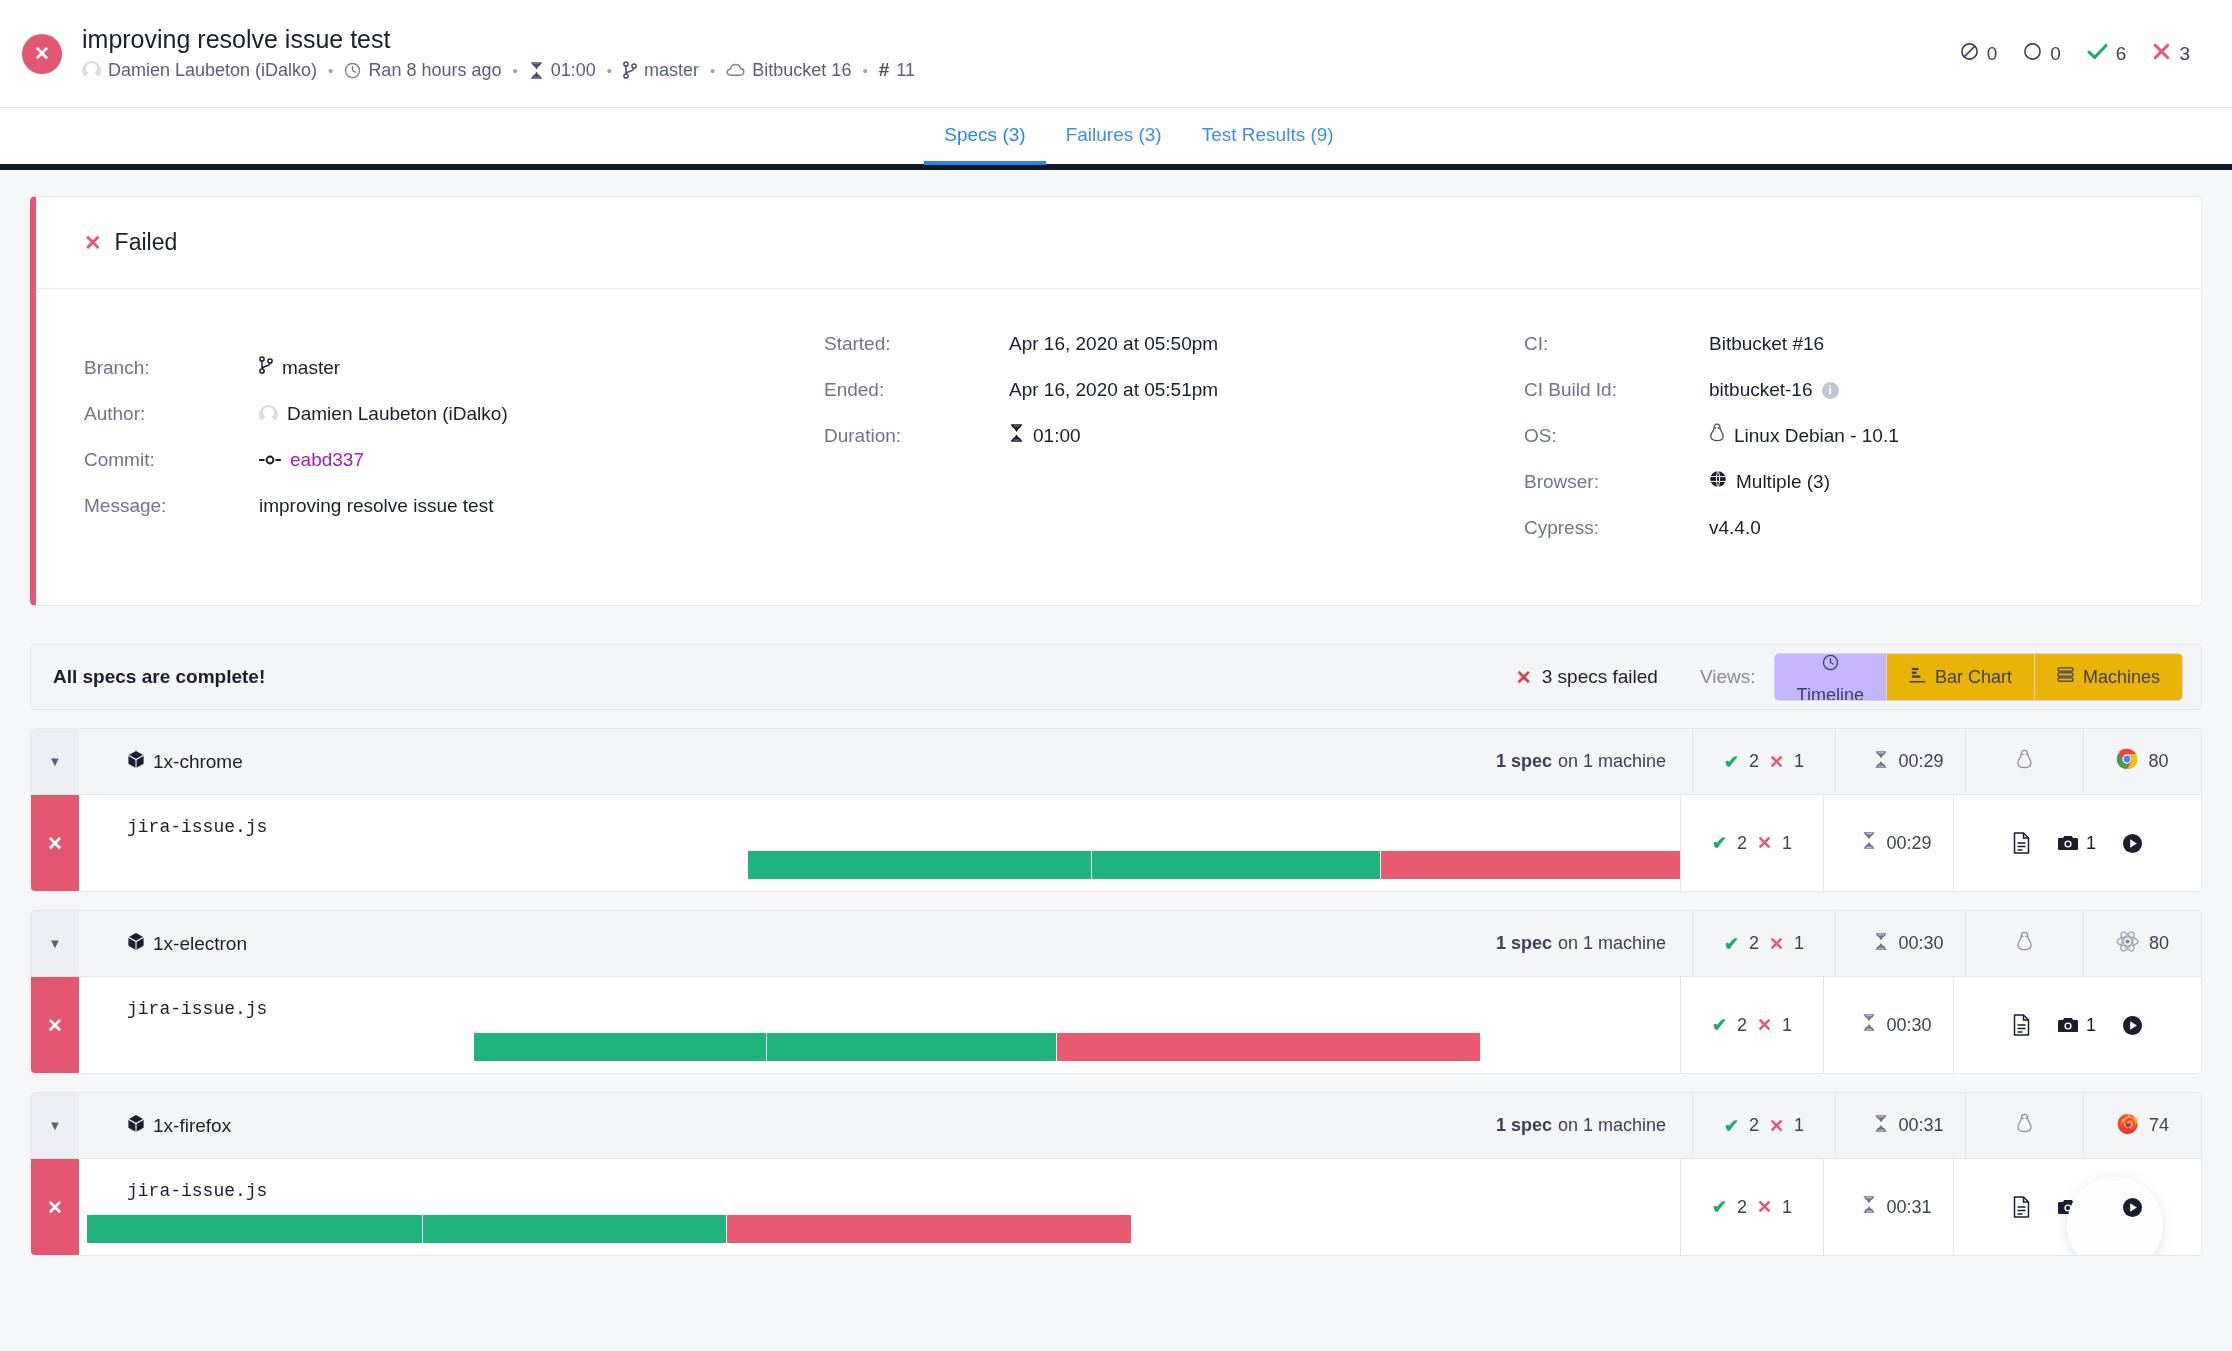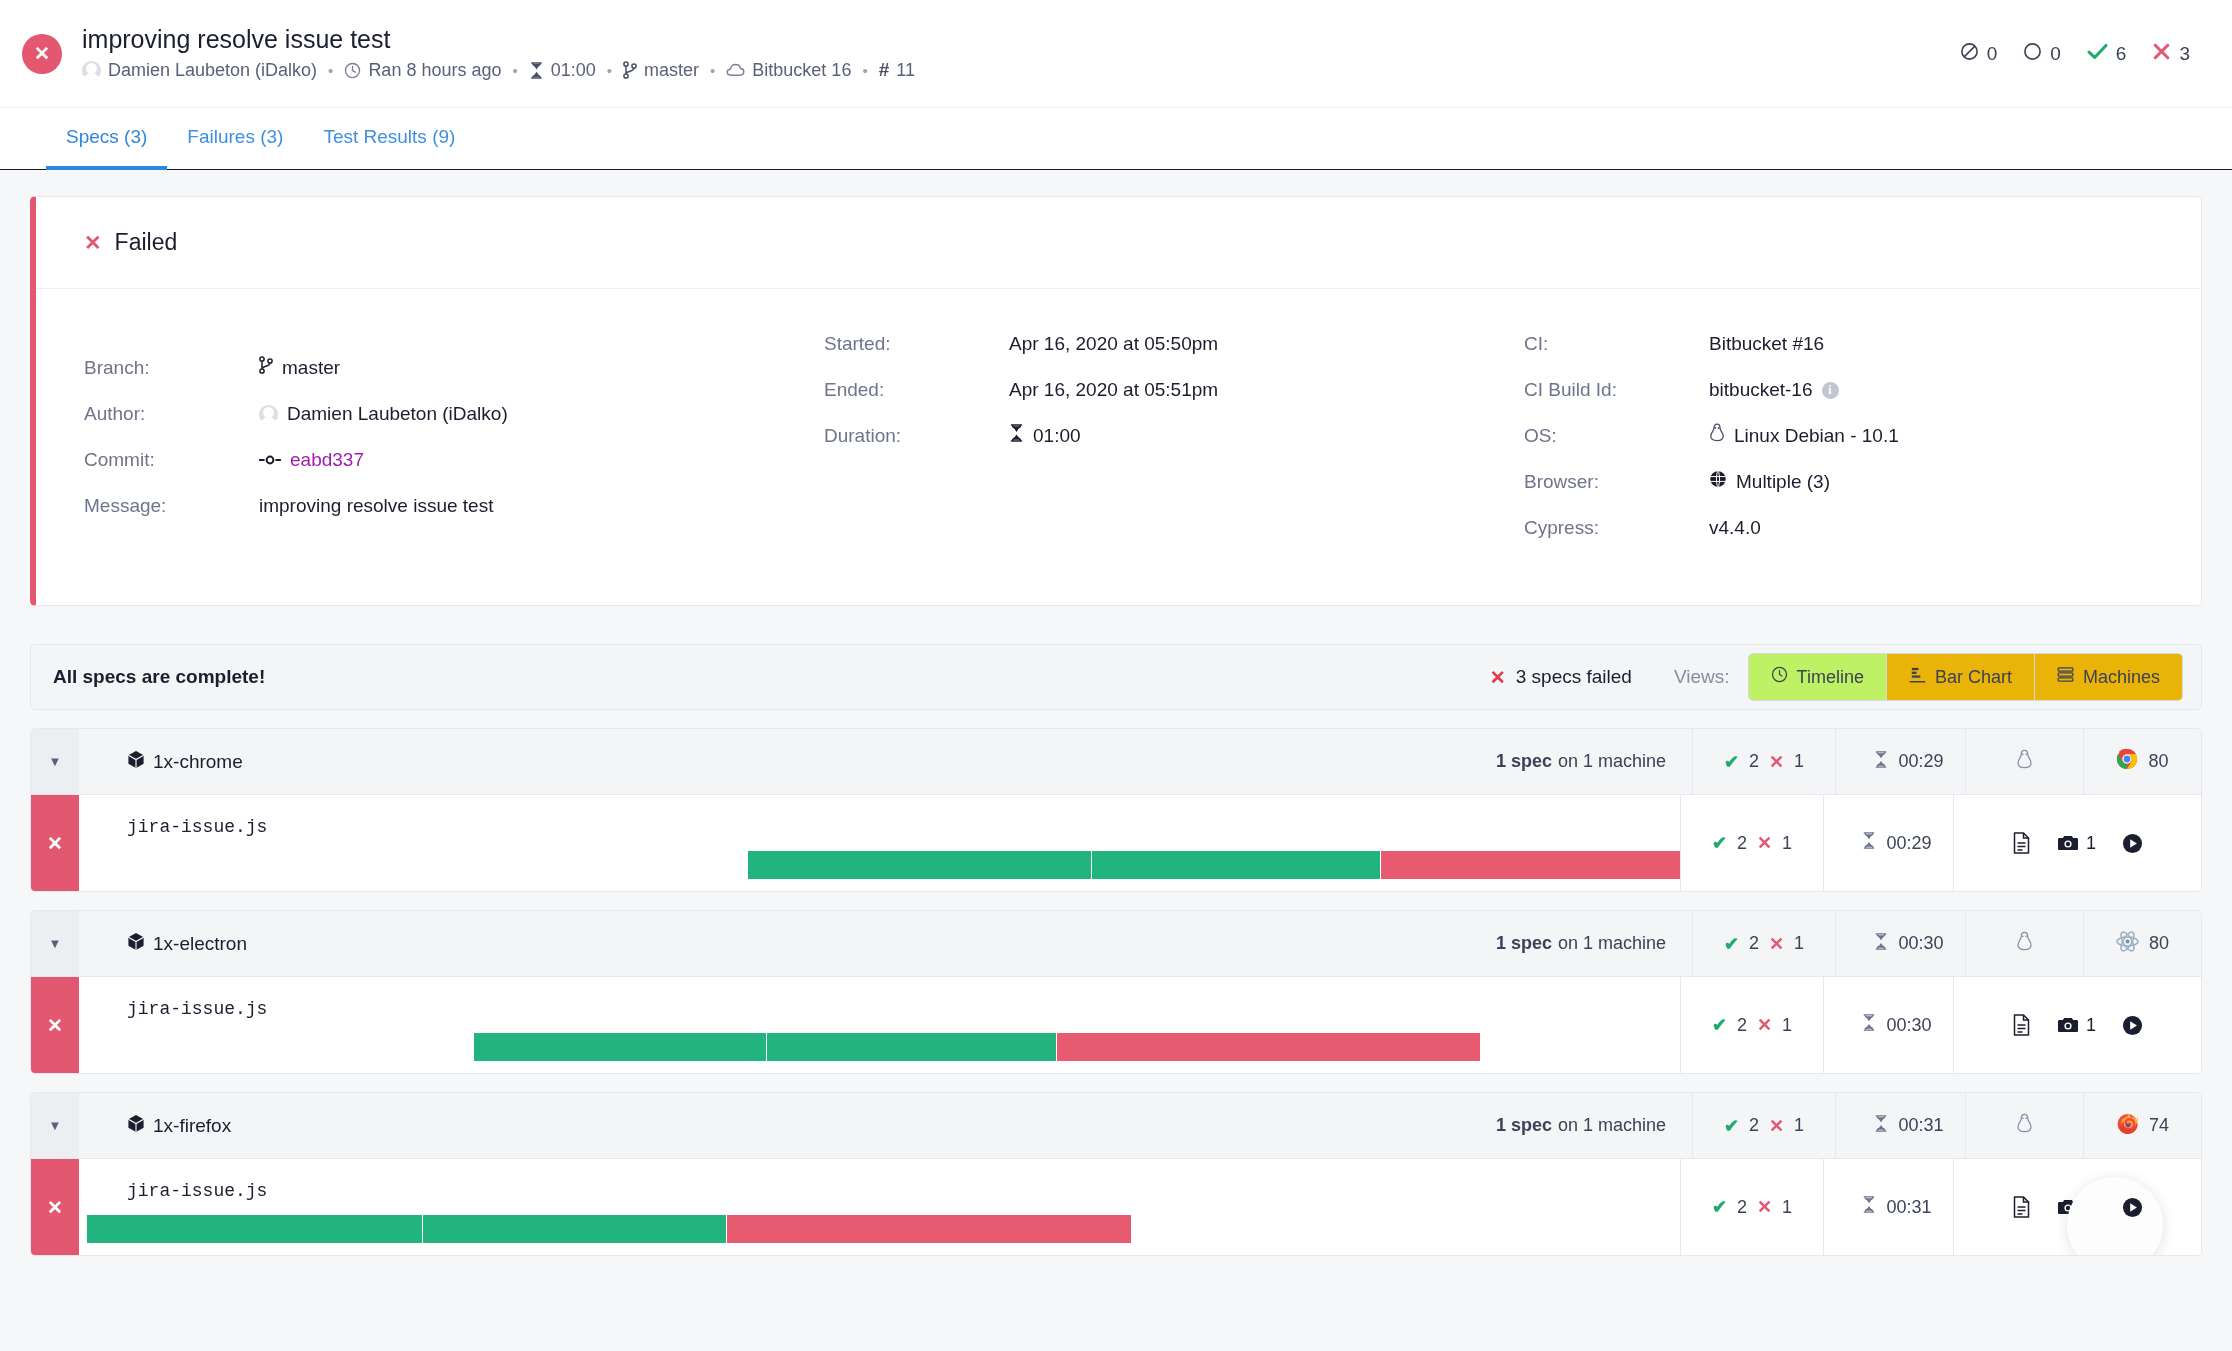--- a/index.html
+++ b/index.html
@@ -56,21 +56,21 @@
   .count-item { display: inline-flex; align-items: center; gap: 8px; }
   .count-item .cnum { color: #3c4257; }
   .ico-skip { color: #5a5f7a; }
   .ico-pending { color: #5a5f7a; }
   .ico-pass { color: #1fab6c; font-weight: bold; }
   .ico-fail { color: #e45770; font-weight: bold; }
 
   
   .tabs-bar {
     height: 62px; display: flex; align-items: stretch;
-    padding-left: 46px; border-bottom: 1px solid #0f172a; background: #fff;
+    padding-left: 46px; border-bottom: 6px solid #0f172a; background: #fff; justify-content: center;
   }
   .tab {
     display: flex; align-items: center; padding: 0 20px;
     font-size: 19px; color: #3f8fe0; cursor: pointer;
     border-bottom: 4px solid transparent; margin-bottom: -1px;
   }
   .tab.active { color: #2e86de; border-bottom-color: #2e86de; font-weight: 400; }
 
   
   .page-body { background: #f6f7f9; padding: 26px 30px 0 30px; height: calc(1351px - 108px - 62px); }
@@ -115,21 +115,21 @@
   }
   .failed-pill .x { color: #e03b4f; font-weight: bold; }
   .views-label { font-size: 19px; color: #878da1; margin: 0 18px 0 22px; }
   .view-group { display: flex; border-radius: 5px; overflow: hidden; border: 1px solid #d6d9e0; }
   .view-btn {
     display: flex; align-items: center; gap: 9px;
     padding: 0 22px; height: 46px; font-size: 18px; color: #3c4257;
     background: #eab308; cursor: pointer; border-right: 1px solid #d6d9e0;
   }
   .view-btn:last-child { border-right: none; }
-  .view-btn.active { background: #bef264; }
+  .view-btn.active { background: #c4b5fd; flex-direction: column; }
 
   .group-block { margin-top: 18px; border: 1px solid #e6e8ee; border-radius: 5px; overflow: hidden; background: #fff; }
 
   .group-row, .spec-row { display: flex; align-items: stretch; }
   .group-row { background: #f4f5f7; height: 66px; border-bottom: 1px solid #e6e8ee; }
   .gutter {
     width: 48px; flex: 0 0 48px; display: flex; align-items: center; justify-content: center;
   }
   .gutter.caret { background: #eceef1; color: #5a5f7a; font-size: 13px; }
   .gutter.fail { background: #e45770; color: #fff; font-weight: bold; font-size: 19px; }

